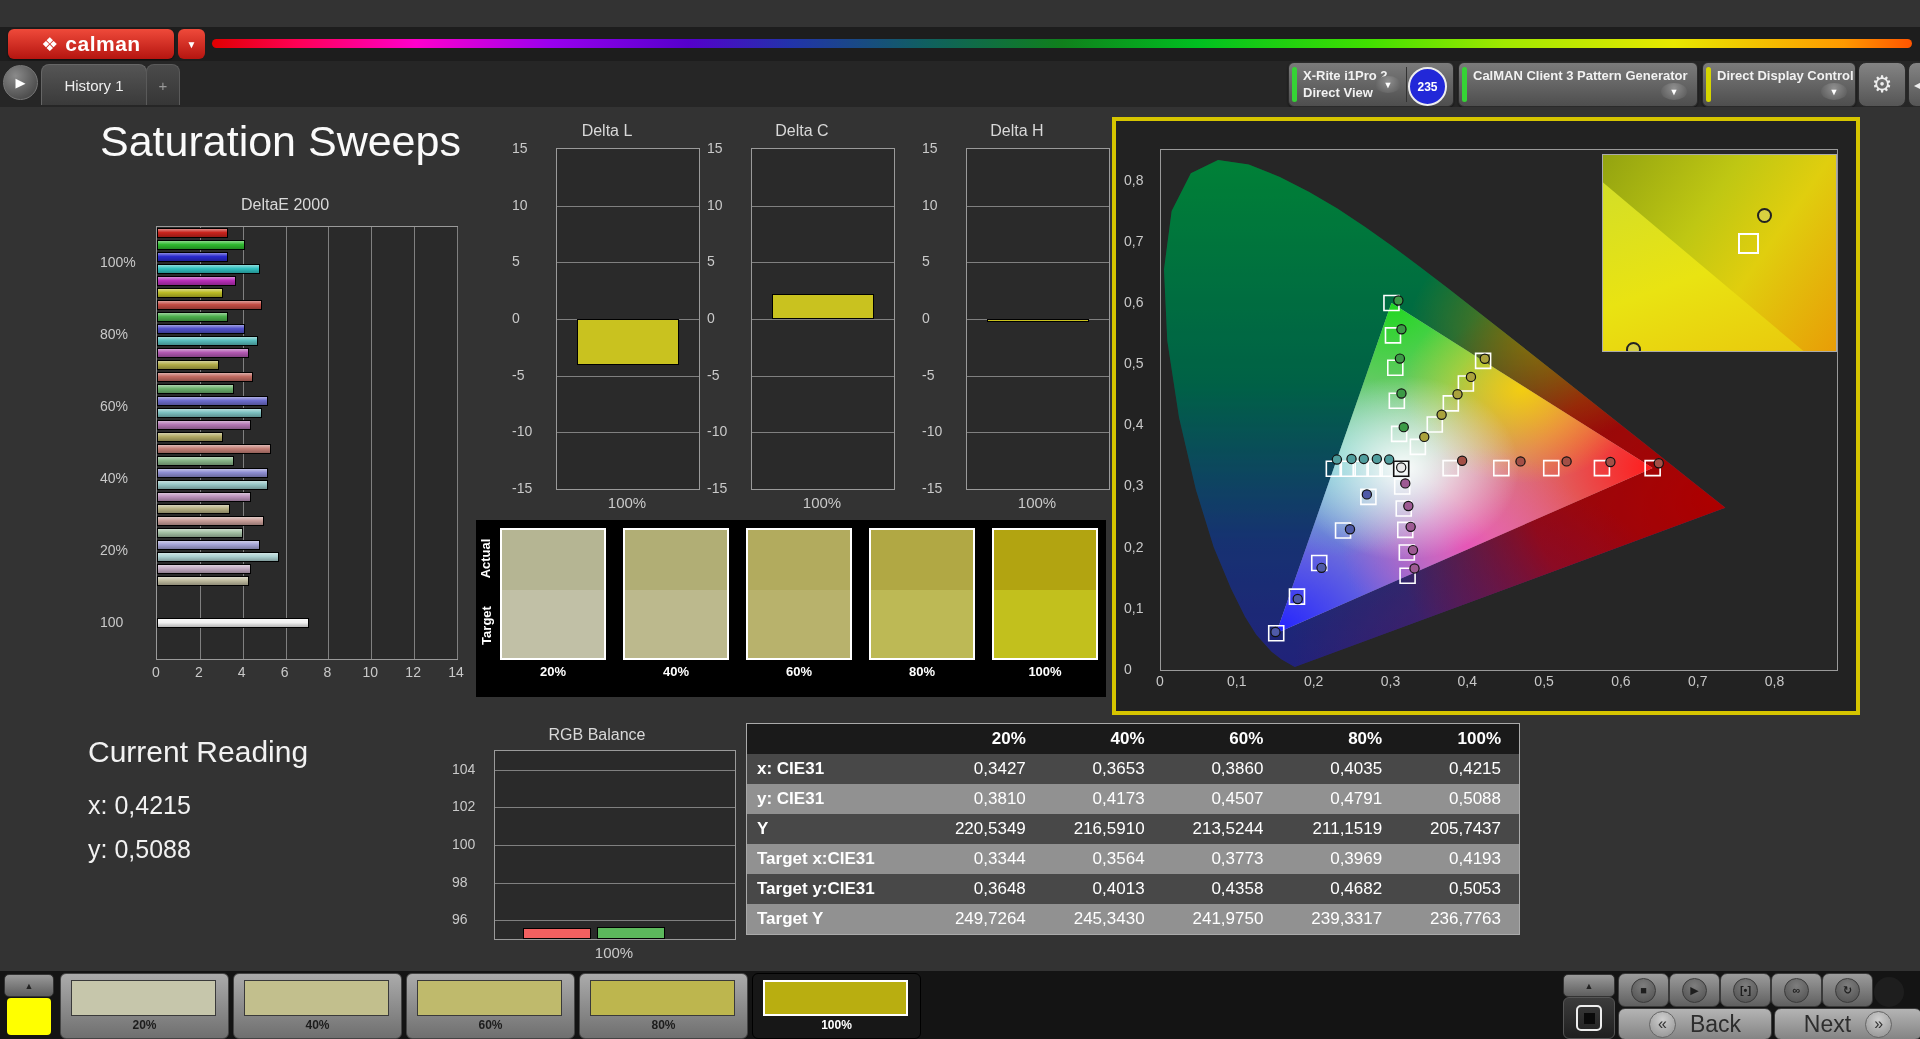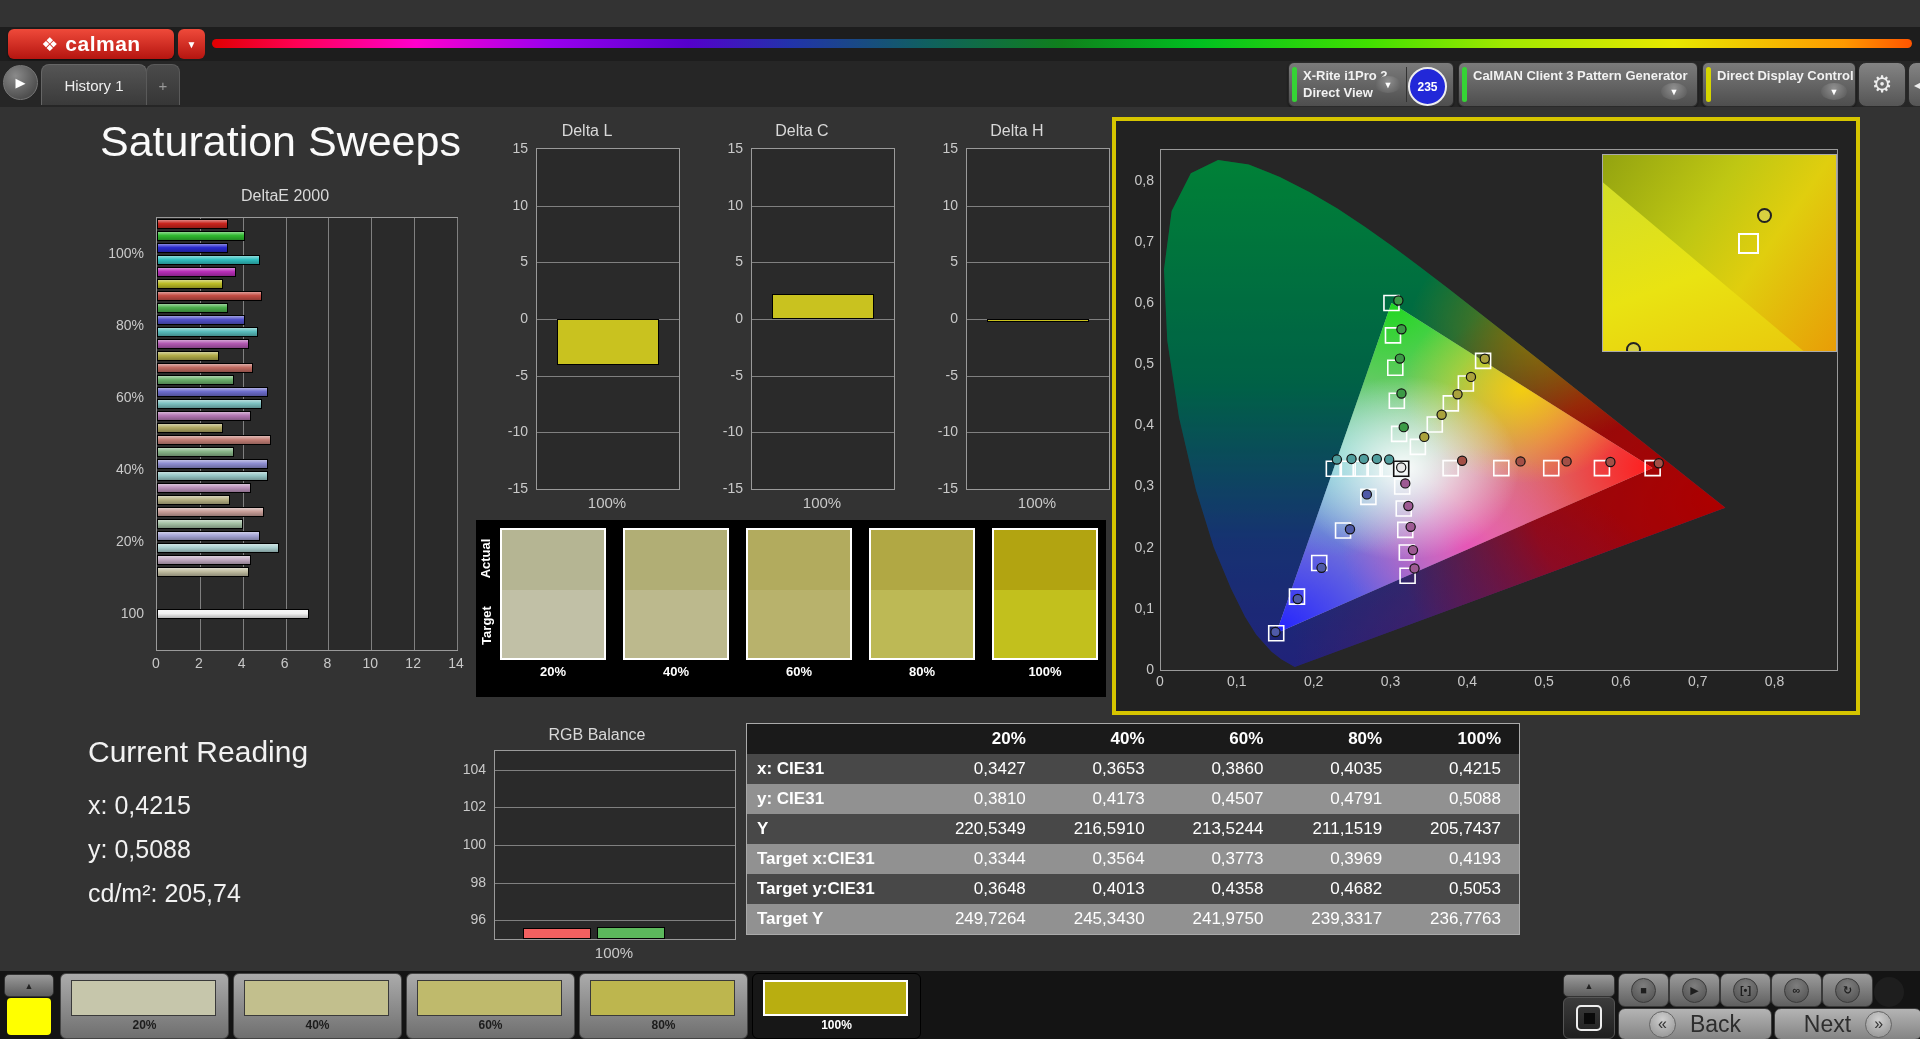--- a/index.html
+++ b/index.html
@@ -47,33 +47,33 @@
   #collapse-btn{left:1908px;top:1px;width:24px;height:43px;border-radius:8px 0 0 8px;background:linear-gradient(#848484,#555);border:1px solid #2a2a2a;display:flex;align-items:center;padding-left:5px;color:#eee;font-size:12px;}
 
   
   #content{left:0;top:107px;width:1920px;height:864px;background:#333;}
   #page-title{left:100px;top:10px;font-size:43px;color:#fafafa;}
 
   .chart-title{position:absolute;width:100%;text-align:center;color:#d9d9d9;font-size:16px;}
   .plot{position:absolute;background:#2a2a2a;border:1px solid #9a9a9a;}
   .vline{position:absolute;top:0;bottom:0;width:1px;background:#808080;}
   .hline{position:absolute;left:0;right:0;height:1px;background:#808080;}
-  .tick-y{position:absolute;color:#c9c9c9;font-size:14px;text-align:right;transform:translateY(-50%);}
+  .tick-y{position:absolute;color:#c9c9c9;font-size:14px;transform:translateY(-50%);}
   .tick-x{position:absolute;color:#c9c9c9;font-size:14px;transform:translateX(-50%);}
   .hbar{position:relative;height:10px;margin:1px 0;border:1px solid #000;box-sizing:border-box;background-image:linear-gradient(rgba(255,255,255,.45),rgba(255,255,255,0) 45%,rgba(0,0,0,.25));}
   .vbar{position:absolute;border:1px solid #000;box-sizing:border-box;background-image:linear-gradient(90deg,rgba(255,255,255,.35),rgba(255,255,255,0) 40%,rgba(0,0,0,.2));}
 
   
-  #deltae-box{left:100px;top:80px;width:370px;height:505px;}
+  #deltae-box{left:100px;top:89px;width:370px;height:505px;}
   #deltae-plot{left:56px;top:30px;width:300px;height:432px;}
   .de-band{position:absolute;left:0;width:100%;display:flex;flex-direction:column;justify-content:center;}
 
   
   .dchart .xlabel{position:absolute;color:#c9c9c9;font-size:15px;transform:translateX(-50%);}
-  #deltaL-box{left:492px;top:15px;width:190px;height:420px;}
+  #deltaL-box{left:512px;top:15px;width:190px;height:420px;}
   #deltaC-box{left:707px;top:15px;width:190px;height:420px;}
   #deltaH-box{left:922px;top:15px;width:190px;height:420px;}
   #rgb-box{left:452px;top:619px;width:290px;height:245px;}
 
   
   #swatchpanel{left:476px;top:413px;width:630px;height:177px;background:#000;}
   .rot-label{position:absolute;left:0px;width:20px;color:#fff;font-size:13px;font-weight:bold;display:flex;align-items:center;justify-content:center;}
   .rot-label span{transform:rotate(-90deg);white-space:nowrap;}
   .sw-col{position:absolute;top:8px;width:106px;}
   .sw-box{width:106px;height:132px;border:2px solid #fff;box-sizing:border-box;}
@@ -557,21 +557,20 @@
         <span class="tick-y" style="left: 0px; width: 34px; top: 155.6px;">98</span>
         <span class="tick-y" style="left: 0px; width: 34px; top: 193.2px;">96</span>
         <div class="xlabel" style="left: 162px; top: 218px;">100%</div>
       </div>
 
     <div class="abs" id="reading">
       <div class="rd-title">Current Reading</div>
       <div id="reading-lines">
           <div class="rd-line">x: 0,4215</div>
           <div class="rd-line">y: 0,5088</div>
-          <div class="rd-line">cd/m²: 205,74</div>
         </div>
     </div>
 
     <div class="abs" id="datatable">
         <div class="trow thead">
           <div class="l"></div>
           <div class="c">20%</div>
           <div class="c">40%</div>
           <div class="c">60%</div>
           <div class="c">80%</div>

